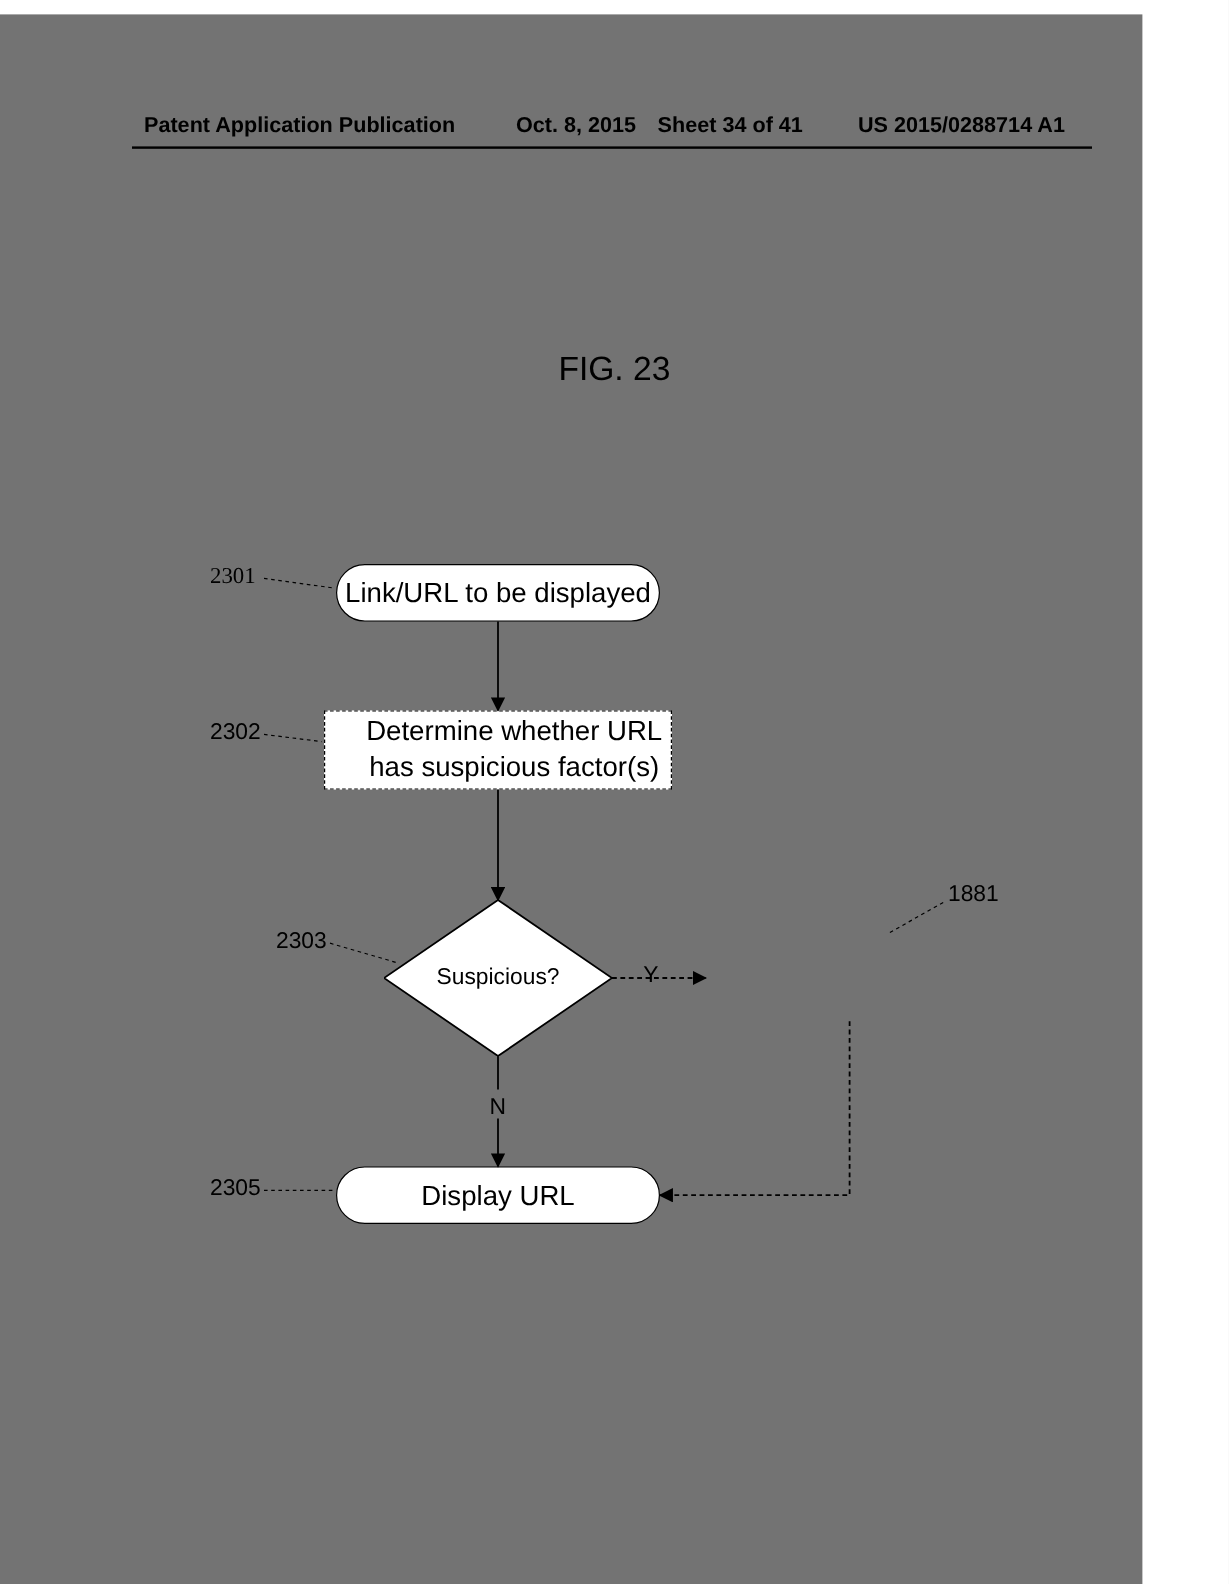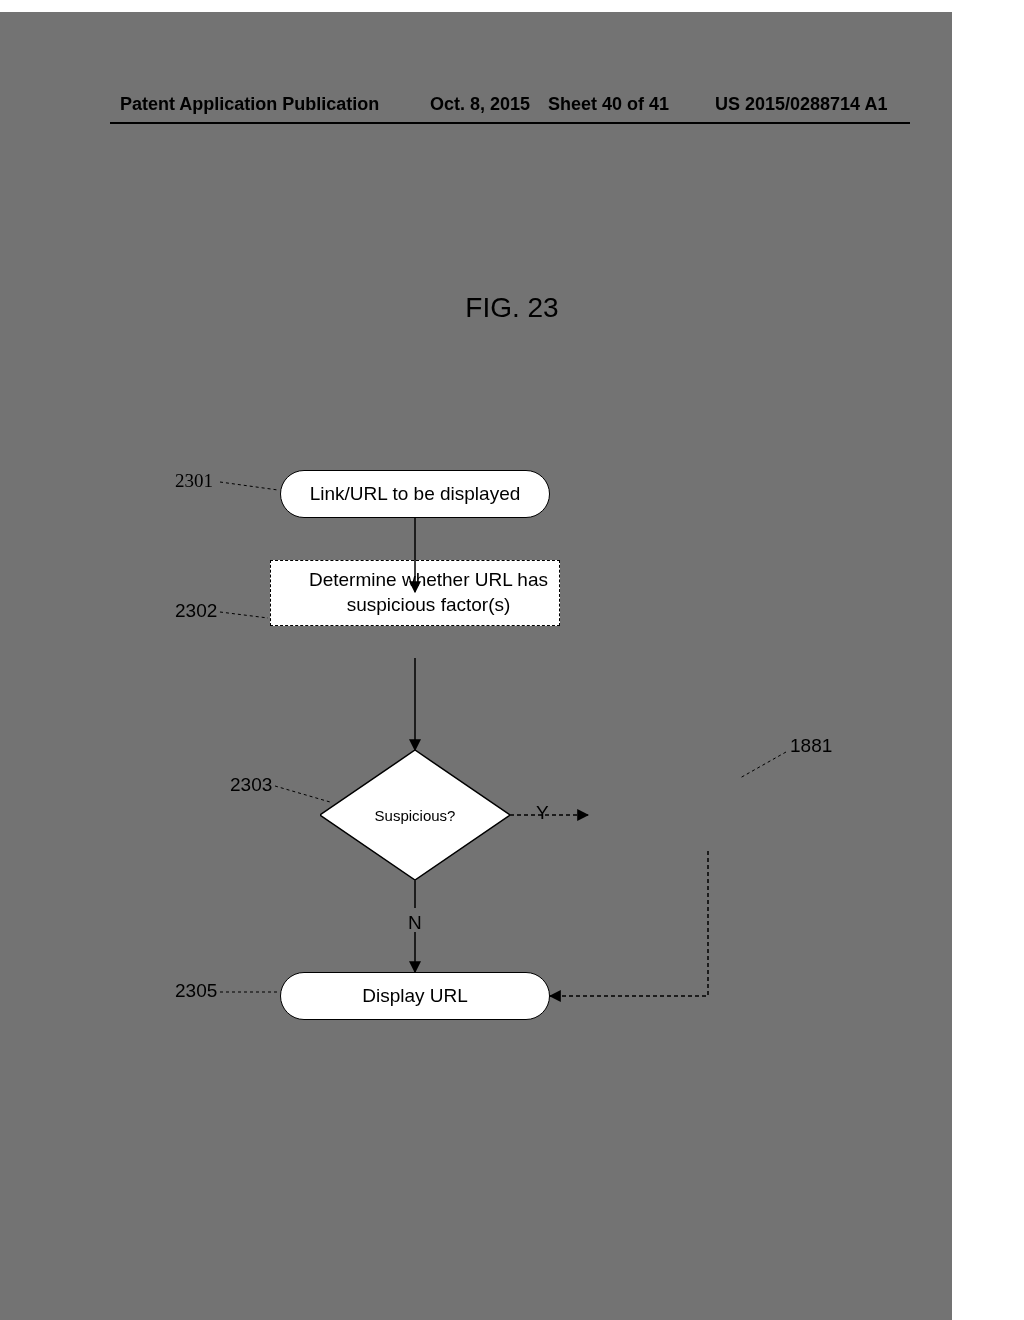--- a/index.html
+++ b/index.html
@@ -61,21 +61,21 @@
     position: absolute;
     left: 0;
     top: 0;
     width: 1024px;
     height: 1320px;
   }
 
   
   .node {
     position: absolute;
-    font-size: 19px;
+    font-size: 23px;
     text-align: center;
     display: flex;
     align-items: center;
     justify-content: center;
     background: #fff;
     box-sizing: border-box;
   }
   .terminator {
     border: 1.5px solid #000;
     border-radius: 999px;
@@ -104,21 +104,21 @@
   .decision-svg {
     position: absolute;
     left: 0; top: 0;
   }
   .decision-label {
     position: absolute;
     width: 100%;
     top: 50%;
     transform: translateY(-50%);
     text-align: center;
-    font-size: 15px;
+    font-size: 19px;
   }
 
   .ref-label {
     position: absolute;
     font-size: 19px;
   }
   .edge-label {
     position: absolute;
     font-size: 19px;
   }
@@ -131,32 +131,32 @@
   }
 </style>
 </head>
 <body>
 
 <div class="page">
 
   <div class="header">
     <span class="left">Patent Application Publication</span>
     <span class="mid">Oct. 8, 2015</span>
-    <span class="sheet">Sheet 40 of 41</span>
+    <span class="sheet">Sheet 34 of 41</span>
     <span class="right">US 2015/0288714 A1</span>
     <div class="rule"></div>
   </div>
 
   <div class="fig-title">FIG. 23</div>
 
   <div class="canvas">
 
     <div class="node terminator" style="left:280px; top:458px;">Link/URL to be displayed</div>
 
-    <div class="node process" style="left:270px; top:548px; height:66px;padding-left:31px;">Determine whether URL has suspicious factor(s)</div>
+    <div class="node process" style="left:270px; top:580px; height:66px;padding-left:31px;">Determine whether URL has suspicious factor(s)</div>
 
     <div class="decision-wrap" style="left:320px; top:738px;">
       <svg class="decision-svg" width="190" height="130">
         <polygon points="95,0 190,65 95,130 0,65" fill="#fff" stroke="#000" stroke-width="1.5"></polygon>
       </svg>
       <div class="decision-label">Suspicious?</div>
     </div>
 
 
     <div class="node terminator" style="left:280px; top:960px;">Display URL</div>

